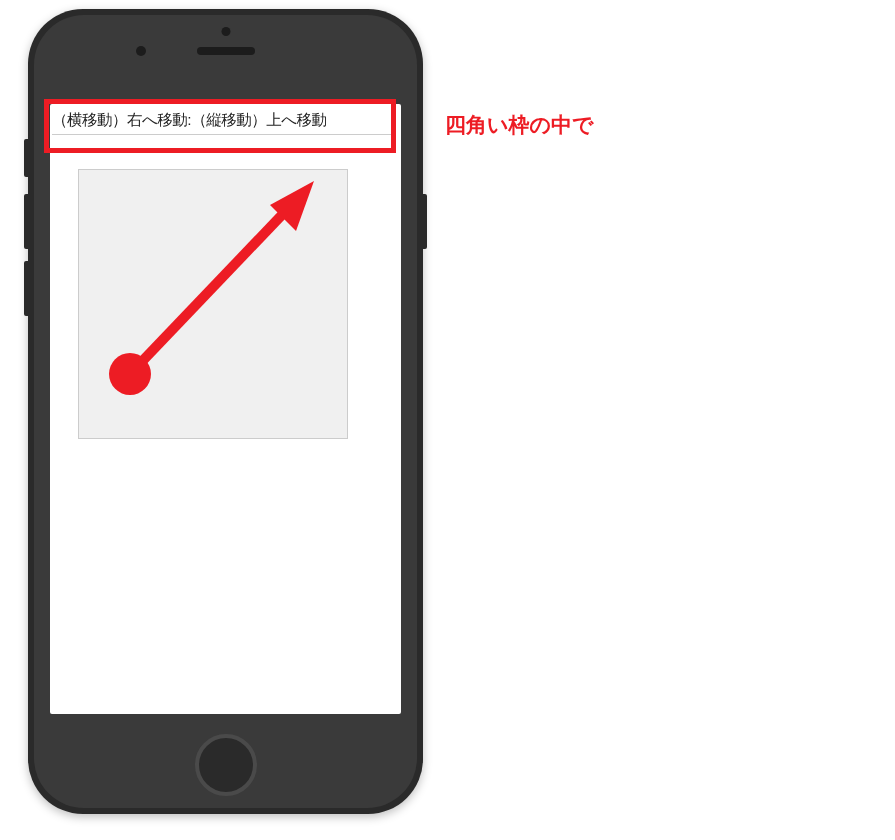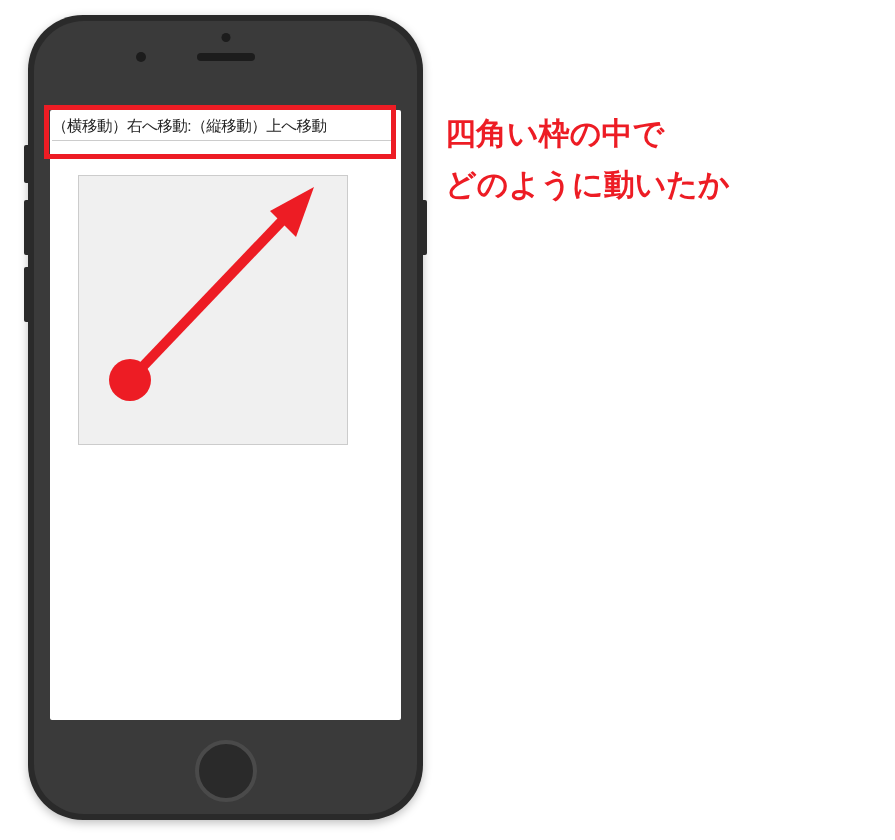--- a/index.html
+++ b/index.html
@@ -9,21 +9,21 @@
       background: #ffffff;
       font-family: "Hiragino Sans", "Meiryo", sans-serif;
       position: relative;
       overflow: hidden;
     }
 
     
     .phone {
       position: absolute;
       left: 28px;
-      top: 15px;
+      top: 9px;
       width: 395px;
       height: 805px;
       background: #2a2a2a;
       border-radius: 55px;
       box-shadow: 0 3px 10px rgba(0,0,0,0.25);
     }
     .phone-inner {
       position: absolute;
       left: 6px;
       top: 6px;
@@ -169,21 +169,21 @@
       z-index: 5;
     }
 
     
     .explanation {
       position: absolute;
       left: 445px;
       top: 108px;
       color: #ed1c24;
       font-weight: bold;
-      font-size: 31px;
+      font-size: 21px;
       line-height: 1.65;
       white-space: nowrap;
       font-family: Liberation Serif, serif;
     }
   </style>
 </head>
 <body>
 
 <div class="phone">
   <div class="phone-inner"></div>
@@ -207,14 +207,13 @@
       <polygon points="246,32 202,56 228,82" fill="#ed1c24"></polygon>
       <circle cx="62" cy="225" r="21" fill="#ed1c24"></circle>
     </svg>
   </div>
 
   <div class="home-button"></div>
 </div>
 
 <div class="explanation">
   <div>四角い枠の中で</div>
-  <div>どのように動いたか</div>
 </div>
 
 </body></html>

